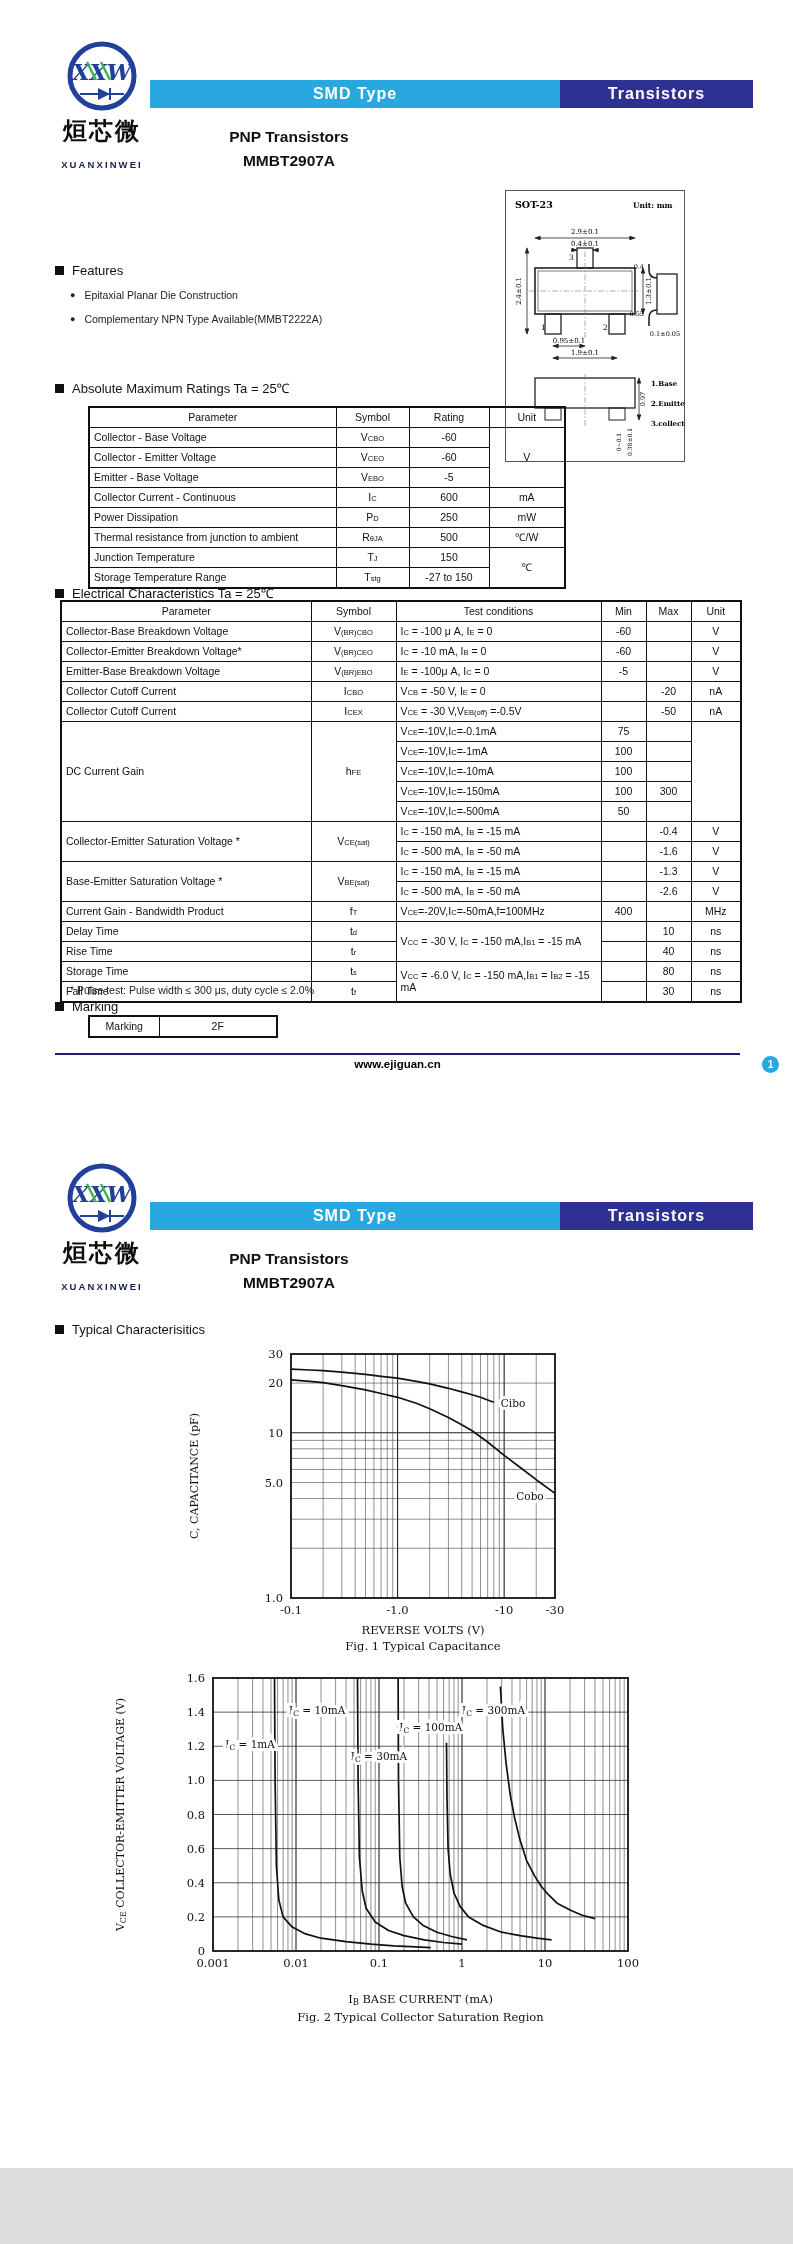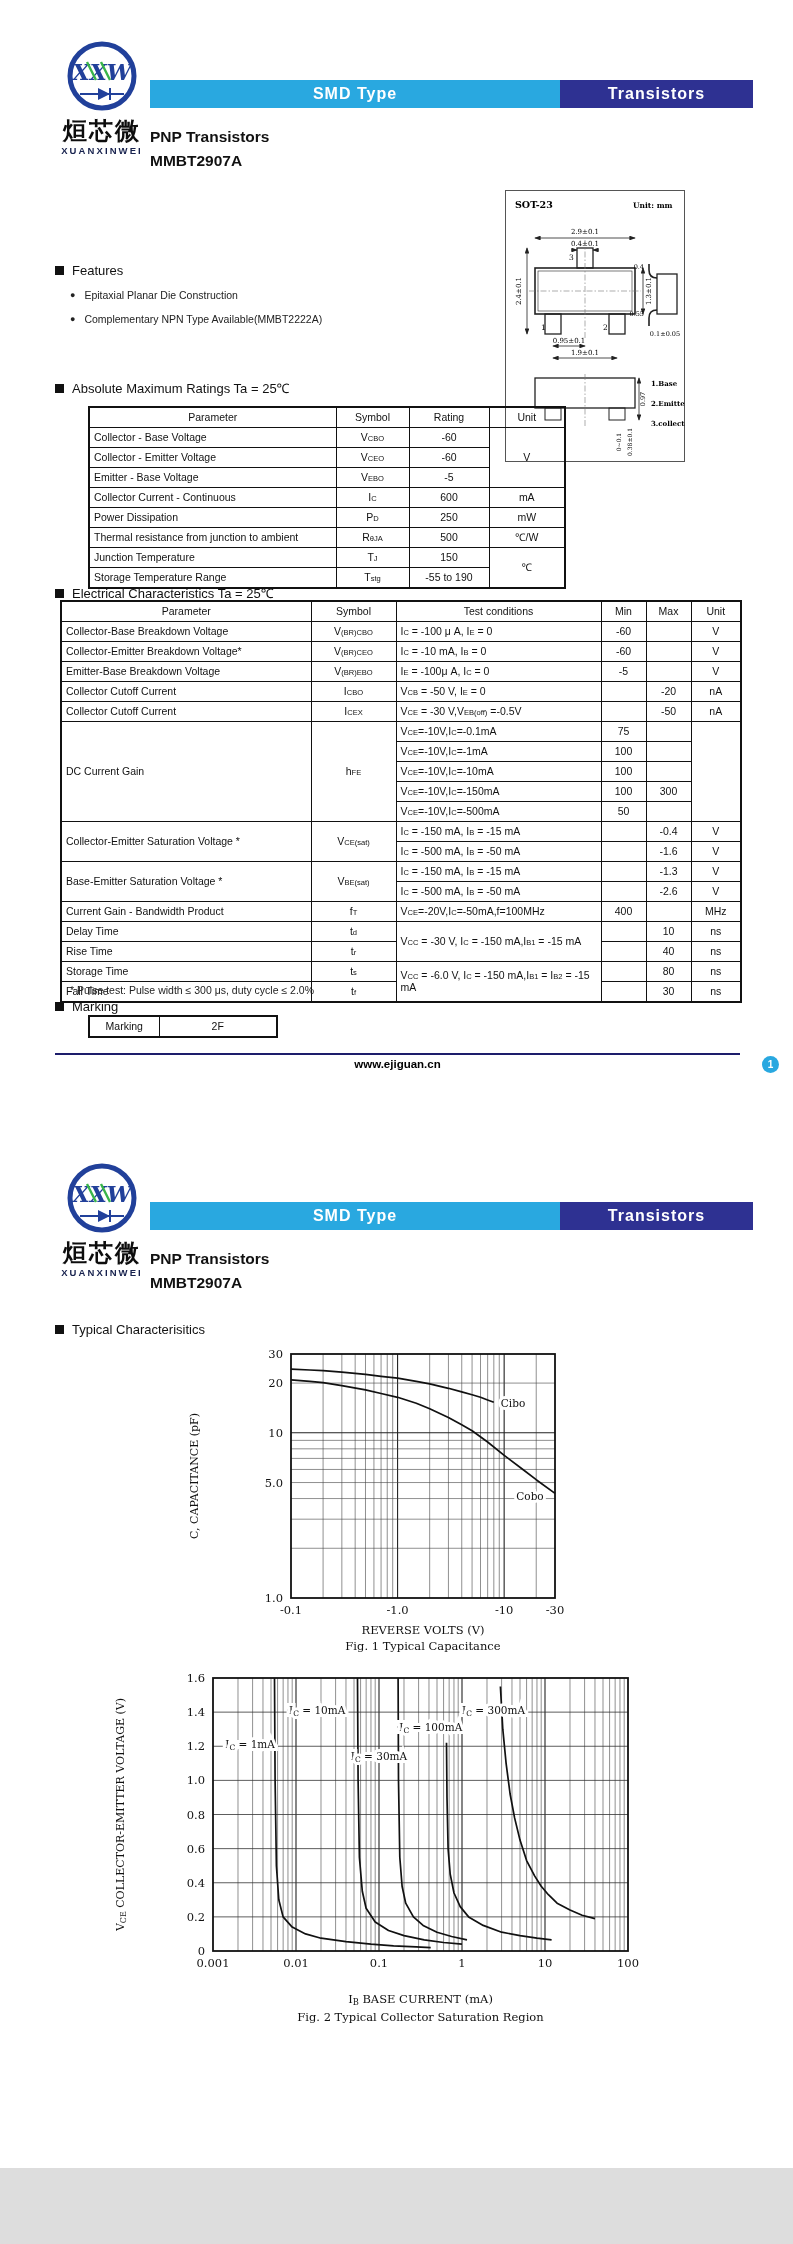--- a/index.html
+++ b/index.html
@@ -7,22 +7,22 @@
        font-family:"Liberation Sans",sans-serif;color:#111;}
   .page{position:absolute;left:0;width:793px;height:1122px;background:#fff;}
   .abs{position:absolute;}
   
   .band{position:absolute;top:80px;height:28px;display:flex;align-items:center;justify-content:center;
         color:#fff;font-weight:bold;font-size:16px;letter-spacing:1px;}
   .band-cyan{left:150px;width:410px;background:#29a8e0;text-align:right;}
   .band-navy{left:560px;width:193px;background:#2e3192;}
   .logo-wrap{position:absolute;left:50px;top:40px;width:104px;text-align:center;}
   .logo-cn{font-size:24px;font-weight:bold;letter-spacing:2px;color:#0d0d0d;line-height:1;margin-top:1px;}
-  .logo-en{font-size:9.5px;letter-spacing:2.1px;color:#16214d;font-weight:bold;margin-top:2px;}
-  .title-blk{position:absolute;left:150px;width:250px;text-align:left;font-weight:bold;font-size:15.5px;}
+  .logo-en{font-size:9.5px;letter-spacing:2.1px;color:#16214d;font-weight:bold;margin-top:16px;}
+  .title-blk{position:absolute;left:164px;width:250px;text-align:center;font-weight:bold;font-size:15.5px;}
   
   .sec-h{position:absolute;font-size:13px;color:#111;}
   .sq{display:inline-block;width:9px;height:9px;background:#111;margin-right:8px;}
   .feat{position:absolute;font-size:10.5px;color:#222;}
   .feat .dot{font-size:9px;margin-right:9px;position:relative;top:-1px;}
   
   table.dtable{border-collapse:collapse;table-layout:fixed;font-size:10.5px;color:#111;
                border:2px solid #111;position:absolute;}
   table.dtable td,table.dtable th{border:1px solid #111;padding:0 4px;height:19px;
                line-height:1.12;font-weight:normal;vertical-align:middle;overflow:hidden;}
@@ -189,21 +189,21 @@
           </tr>
           <tr>
             <td class="al">Junction Temperature</td>
             <td class="ac">T<span class="sb">J</span></td>
             <td class="ac">150</td>
             <td rowspan="2" class="ac">℃</td>
           </tr>
           <tr>
             <td class="al">Storage Temperature Range</td>
             <td class="ac">T<span class="sb">stg</span></td>
-            <td class="ac">-55 to 190</td>
+            <td class="ac">-27 to 150</td>
           </tr>
         </tbody>
     </table>
 
     <div class="sec-h" style="left:55px;top:584px">
       <span class="sq"></span><span>Electrical Characteristics Ta = 25℃</span>
     </div>
     <table class="dtable" id="elec-table" style="left:60px;top:600px;width:680px">
       <colgroup>
           <col style="width:250px">

